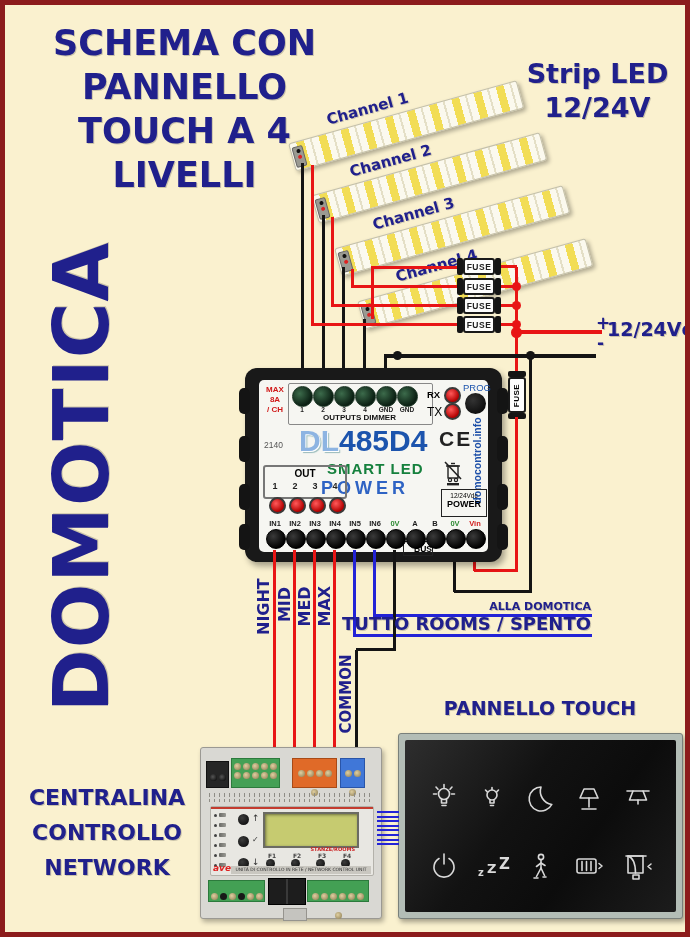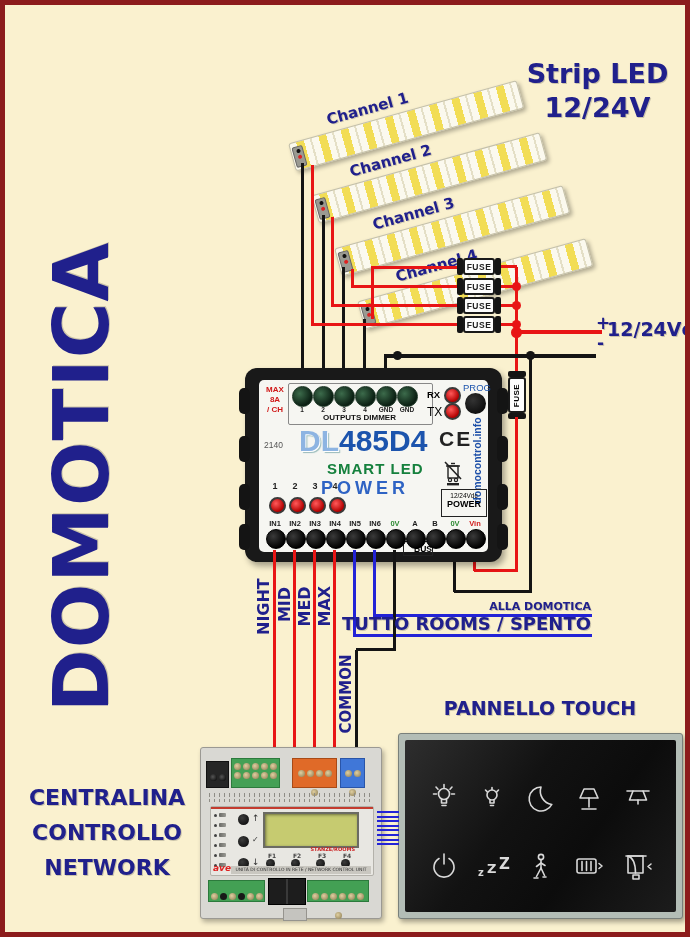--- a/index.html
+++ b/index.html
@@ -55,20 +55,24 @@
   .ficon{position:absolute;left:3px;width:14px;height:5px;}
   .ficon i{display:block;float:left;width:3px;height:3px;border-radius:50%;background:#444;margin-top:1px;}
   .ficon s{display:block;float:left;width:7px;height:4px;margin-left:2px;background:linear-gradient(90deg,#6a6a66,#9a9a94);border-radius:1px;}
   .vlabel{position:absolute;transform:rotate(-90deg);font-weight:bold;color:#20208c;white-space:nowrap;text-align:center;}
 </style>
 </head>
 <body>
 
 <div id="page">
 
+  <div class="abs hd pre" style="left:12px;top:16px;width:335px;text-align:center;font-size:35px;line-height:1.26;">SCHEMA CON
+PANNELLO
+TOUCH A 4
+LIVELLI</div>
   <div class="abs hd" style="left:-158px;top:412px;width:500px;height:120px;text-align:center;font-size:76px;letter-spacing:1px;transform:rotate(-90deg);">DOMOTICA</div>
   <div class="abs hd pre" style="left:500px;top:52px;width:185px;text-align:center;font-size:27px;line-height:1.25;">Strip LED
 12/24V</div>
 
   <div class="strip" style="left:287px;top:138px;">
     <span class="conn">
         <i style="background:#111;"></i>
         <i style="background:#d22;"></i>
       </span>
     </div>
@@ -211,20 +215,23 @@
       <svg class="abs" style="left:184px;top:80px;" width="20" height="26" viewBox="0 0 20 26">
         <rect x="5" y="6" width="10" height="12" fill="none" stroke="#222" stroke-width="1.4"></rect>
         <line x1="3" y1="6" x2="17" y2="6" stroke="#222" stroke-width="1.4"></line>
         <line x1="8" y1="3.5" x2="12" y2="3.5" stroke="#222" stroke-width="1.4"></line>
         <circle cx="7" cy="20" r="1.6" fill="none" stroke="#222" stroke-width="1.2"></circle>
         <circle cx="13" cy="20" r="1.6" fill="none" stroke="#222" stroke-width="1.2"></circle>
         <line x1="2" y1="2" x2="18" y2="19" stroke="#222" stroke-width="1.6"></line>
         <rect x="4" y="23" width="12" height="2.4" fill="#222"></rect>
       </svg>
       <div class="abs" style="left:170px;top:74px;width:96px;height:13px;font-size:10.5px;font-weight:bold;color:#1d4fa8;text-align:center;transform:rotate(-90deg);">domocontrol.info</div>
+      <div class="abs" style="left:4px;top:85px;width:80px;height:30px;border:2px solid #777;border-radius:3px;">
+        <div style="text-align:center;font-size:10px;font-weight:bold;margin-top:1px;">OUT</div>
+      </div>
       <span class="tnum" style="left:6px;top:101px;font-size:9px;">1</span>
       <span class="tnum" style="left:26px;top:101px;font-size:9px;">2</span>
       <span class="tnum" style="left:46px;top:101px;font-size:9px;">3</span>
       <span class="tnum" style="left:66px;top:101px;font-size:9px;">4</span>
       <span class="rled" style="left:9.5px;top:117px;"></span>
       <span class="rled" style="left:29.5px;top:117px;"></span>
       <span class="rled" style="left:49.5px;top:117px;"></span>
       <span class="rled" style="left:69.5px;top:117px;"></span>
       <div class="abs" style="left:144px;top:117px;width:28px;height:13px;border:1.5px solid #222;display:flex;align-items:center;justify-content:flex-end;margin-top:44px;">
         <span style="font-size:8.5px;font-weight:bold;">BUS</span>

